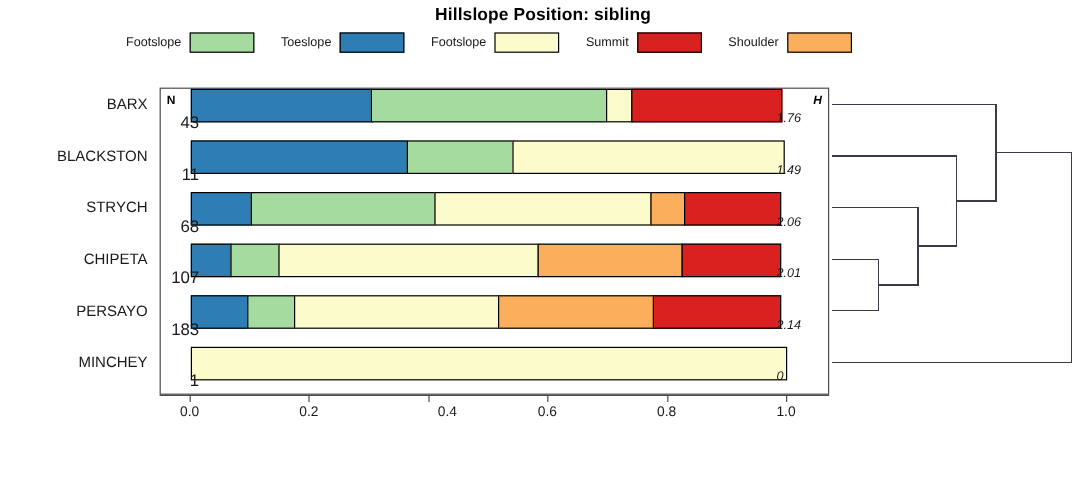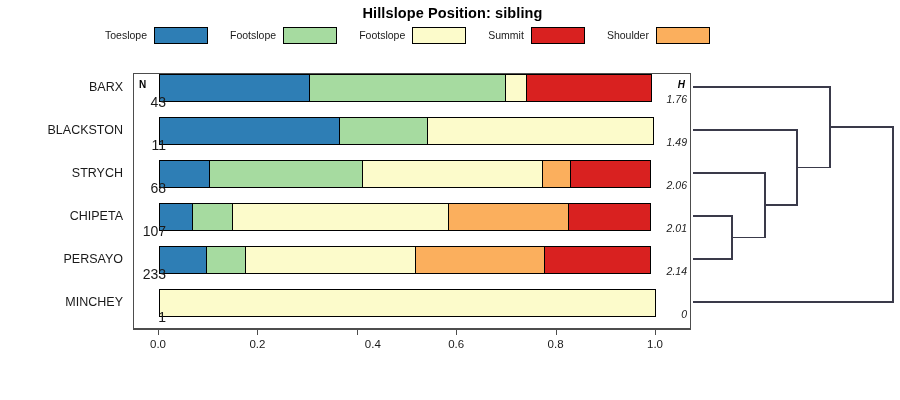--- a/index.html
+++ b/index.html
@@ -26,21 +26,21 @@
   .rowlab{position:absolute;text-align:right;font-size:12.5px;color:#1a1a1a;
           white-space:nowrap;left:-10px;width:140px;transform:translateY(-50%);}
 
   
   .colhdr{position:absolute;font-size:10px;font-weight:bold;font-style:normal;}
   .colhdr.n{left:5px;top:5px;}
   .colhdr.h{right:5px;top:5px;font-style:italic;}
 
   .nval{position:absolute;left:2px;width:30px;text-align:right;font-size:14px;
         color:#1a1a1a;}
-  .hval{position:absolute;right:3px;width:40px;text-align:right;font-size:10.5px;
+  .hval{position:absolute;right:3px;width:40px;text-align:left;font-size:10.5px;
         font-style:italic;color:#1a1a1a;}
 
   
   .bar{position:absolute;height:28px;display:flex;}
   .seg{height:100%;border:1.2px solid #000;box-sizing:border-box;margin-left:-1.2px;}
   .seg:first-child{margin-left:0;}
 
   
   .xaxis{position:absolute;left:133px;top:329px;width:558px;height:1px;background:#4d4d4d;}
   .xtick{position:absolute;top:329px;width:1px;height:6px;background:#4d4d4d;}
@@ -55,26 +55,26 @@
 </style>
 </head>
 <body>
 
 <div id="root">
 
   <div class="title">Hillslope Position: sibling</div>
 
   <div class="legend" id="legend">
       <div class="lg-item">
+        <span class="lg-label">Footslope</span>
+        <span class="lg-swatch" style="background: rgb(166, 219, 160);"></span>
+      </div>
+      <div class="lg-item">
         <span class="lg-label">Toeslope</span>
         <span class="lg-swatch" style="background: rgb(46, 126, 181);"></span>
-      </div>
-      <div class="lg-item">
-        <span class="lg-label">Footslope</span>
-        <span class="lg-swatch" style="background: rgb(166, 219, 160);"></span>
       </div>
       <div class="lg-item">
         <span class="lg-label">Footslope</span>
         <span class="lg-swatch" style="background: rgb(252, 251, 203);"></span>
       </div>
       <div class="lg-item">
         <span class="lg-label">Summit</span>
         <span class="lg-swatch" style="background: rgb(217, 33, 32);"></span>
       </div>
       <div class="lg-item">
@@ -119,21 +119,21 @@
       </div>
       <div class="nval" style="top: 149px;">107</div>
       <div class="hval" style="top: 148px;">2.01</div>
       <div class="bar" style="left: 25px; top: 172px; width: 497px;">
         <div class="seg" style="width: 48.209px; background: rgb(46, 126, 181);"></div>
         <div class="seg" style="width: 40.257px; background: rgb(166, 219, 160);"></div>
         <div class="seg" style="width: 170.968px; background: rgb(252, 251, 203);"></div>
         <div class="seg" style="width: 130.711px; background: rgb(251, 175, 93);"></div>
         <div class="seg" style="width: 106.855px; background: rgb(217, 33, 32);"></div>
       </div>
-      <div class="nval" style="top: 192px;">233</div>
+      <div class="nval" style="top: 192px;">183</div>
       <div class="hval" style="top: 191px;">2.14</div>
       <div class="bar" style="left: 25px; top: 215px; width: 497px;">
         <div class="seg" style="width: 497px; background: rgb(252, 251, 203);"></div>
       </div>
       <div class="nval" style="top: 235px;">1</div>
       <div class="hval" style="top: 234px;">0</div>
     </div>
 
   <div id="ylabels">
       <div class="rowlab" style="left: -12px; top: 87px; width: 135px;">BARX</div>

